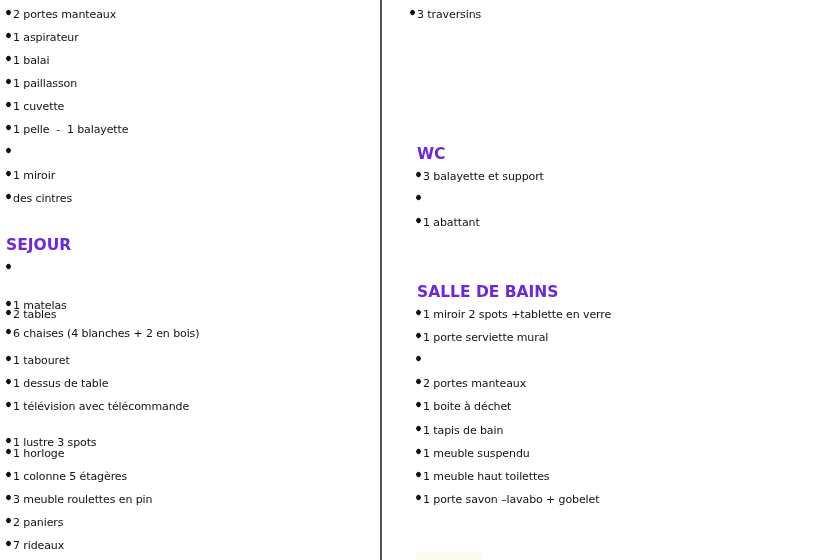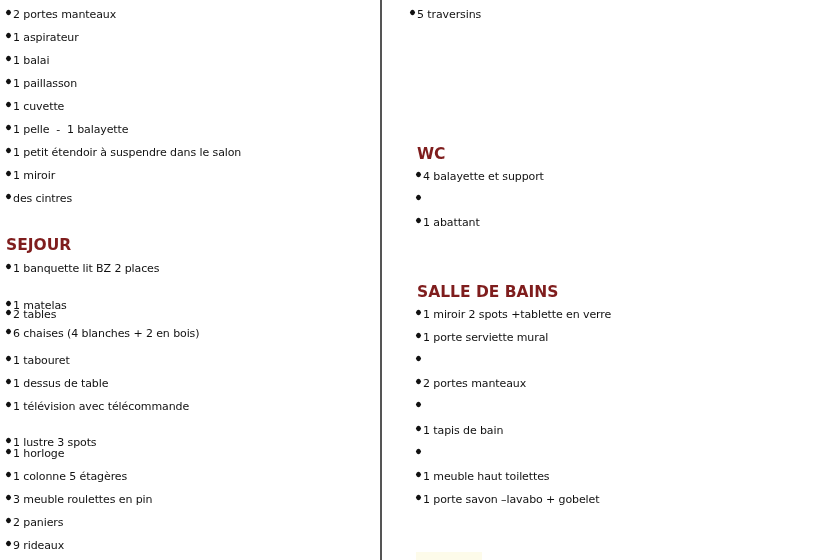--- a/index.html
+++ b/index.html
@@ -4,69 +4,69 @@
 <style>
   html, body { margin: 0; padding: 0; background: #ffffff; }
   body { width: 820px; height: 560px; overflow: hidden; position: relative;
          font-family: "DejaVu Sans", sans-serif; color: #111111; }
   .col { position: absolute; top: 0; }
   .col-left { left: 6px; width: 372px; }
   .col-right { left: 416px; width: 400px; }
   .divider { position: absolute; left: 380px; top: 0; width: 2px; height: 560px; background: #555555; }
   .line { position: absolute; font-size: 11px; line-height: 20px; white-space: nowrap; letter-spacing: -0.1px; }
   .line .bullet { display: inline-block; width: 5px; height: 5px; background: #111; border-radius: 50%; transform: rotate(45deg); margin-right: 2px; vertical-align: 3px; }
-  .heading { position: absolute; font-size: 15.5px; line-height: 20px; font-weight: bold; color: #7f1d1d; white-space: nowrap; }
+  .heading { position: absolute; font-size: 15.5px; line-height: 20px; font-weight: bold; color: #6d28d9; white-space: nowrap; }
   .smudge { position: absolute; left: 416px; top: 552px; width: 66px; height: 8px; background: #fdfbea; }
 </style>
 </head>
 <body>
 
 <div class="divider"></div>
 
 <div class="col col-left">
   <div class="line" style="top:5px"><span class="bullet"></span><span>2 portes manteaux</span></div>
   <div class="line" style="top:28px"><span class="bullet"></span><span>1 aspirateur</span></div>
   <div class="line" style="top:51px"><span class="bullet"></span><span>1 balai</span></div>
   <div class="line" style="top:74px"><span class="bullet"></span><span>1 paillasson</span></div>
   <div class="line" style="top:97px"><span class="bullet"></span><span>1 cuvette</span></div>
   <div class="line" style="top:120px"><span class="bullet"></span><span style="white-space:pre">1 pelle  -  1 balayette</span></div>
-  <div class="line" style="top:143px"><span class="bullet"></span><span>1 petit étendoir à suspendre dans le salon</span></div>
+  <div class="line" style="top:143px"><span class="bullet"></span></div>
   <div class="line" style="top:166px"><span class="bullet"></span><span>1 miroir</span></div>
   <div class="line" style="top:189px"><span class="bullet"></span><span>des cintres</span></div>
 
   <div class="heading" style="top:235px;left:0">SEJOUR</div>
 
-  <div class="line" style="top:259px"><span class="bullet"></span><span>1 banquette lit BZ 2 places</span></div>
+  <div class="line" style="top:259px"><span class="bullet"></span></div>
   <div class="line" style="top:296px"><span class="bullet"></span><span>1 matelas</span></div>
   <div class="line" style="top:305px"><span class="bullet"></span><span>2 tables</span></div>
   <div class="line" style="top:324px"><span class="bullet"></span><span>6 chaises (4 blanches + 2 en bois)</span></div>
   <div class="line" style="top:351px"><span class="bullet"></span><span>1 tabouret</span></div>
   <div class="line" style="top:374px"><span class="bullet"></span><span>1 dessus de table</span></div>
   <div class="line" style="top:397px"><span class="bullet"></span><span>1 télévision avec télécommande</span></div>
   <div class="line" style="top:433px"><span class="bullet"></span><span>1 lustre 3 spots</span></div>
   <div class="line" style="top:444px"><span class="bullet"></span><span>1 horloge</span></div>
   <div class="line" style="top:467px"><span class="bullet"></span><span>1 colonne 5 étagères</span></div>
   <div class="line" style="top:490px"><span class="bullet"></span><span>3 meuble roulettes en pin</span></div>
   <div class="line" style="top:513px"><span class="bullet"></span><span>2 paniers</span></div>
-  <div class="line" style="top:536px"><span class="bullet"></span><span>9 rideaux</span></div>
+  <div class="line" style="top:536px"><span class="bullet"></span><span>7 rideaux</span></div>
 </div>
 
 <div class="col col-right">
-  <div class="line" style="top:5px;left:-6px"><span class="bullet"></span><span>5 traversins</span></div>
+  <div class="line" style="top:5px;left:-6px"><span class="bullet"></span><span>3 traversins</span></div>
 
   <div class="heading" style="top:144px;left:1px">WC</div>
-  <div class="line" style="top:167px"><span class="bullet"></span><span>4 balayette et support</span></div>
+  <div class="line" style="top:167px"><span class="bullet"></span><span>3 balayette et support</span></div>
   <div class="line" style="top:190px"><span class="bullet"></span></div>
   <div class="line" style="top:213px"><span class="bullet"></span><span>1 abattant</span></div>
 
   <div class="heading" style="top:282px;left:1px">SALLE DE BAINS</div>
   <div class="line" style="top:305px"><span class="bullet"></span><span>1 miroir 2 spots +tablette en verre</span></div>
   <div class="line" style="top:328px"><span class="bullet"></span><span>1 porte serviette mural</span></div>
   <div class="line" style="top:351px"><span class="bullet"></span></div>
   <div class="line" style="top:374px"><span class="bullet"></span><span>2 portes manteaux</span></div>
-  <div class="line" style="top:397px"><span class="bullet"></span></div>
+  <div class="line" style="top:397px"><span class="bullet"></span><span>1 boite à déchet</span></div>
   <div class="line" style="top:421px"><span class="bullet"></span><span>1 tapis de bain</span></div>
-  <div class="line" style="top:444px"><span class="bullet"></span></div>
+  <div class="line" style="top:444px"><span class="bullet"></span><span>1 meuble suspendu</span></div>
   <div class="line" style="top:467px"><span class="bullet"></span><span>1 meuble haut toilettes</span></div>
   <div class="line" style="top:490px"><span class="bullet"></span><span>1 porte savon –lavabo + gobelet</span></div>
 </div>
 
 <div class="smudge"></div>
 
 </body></html>

